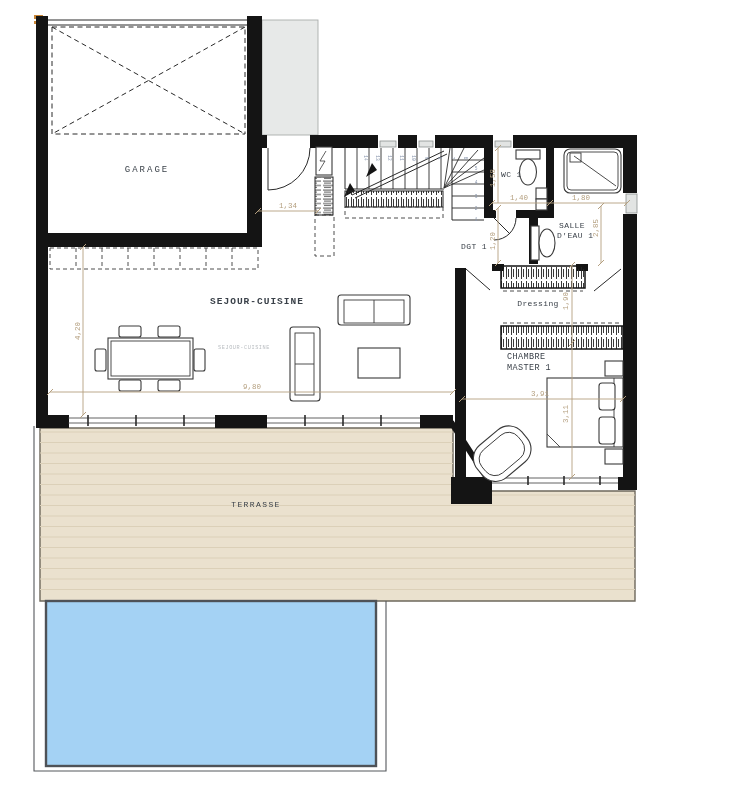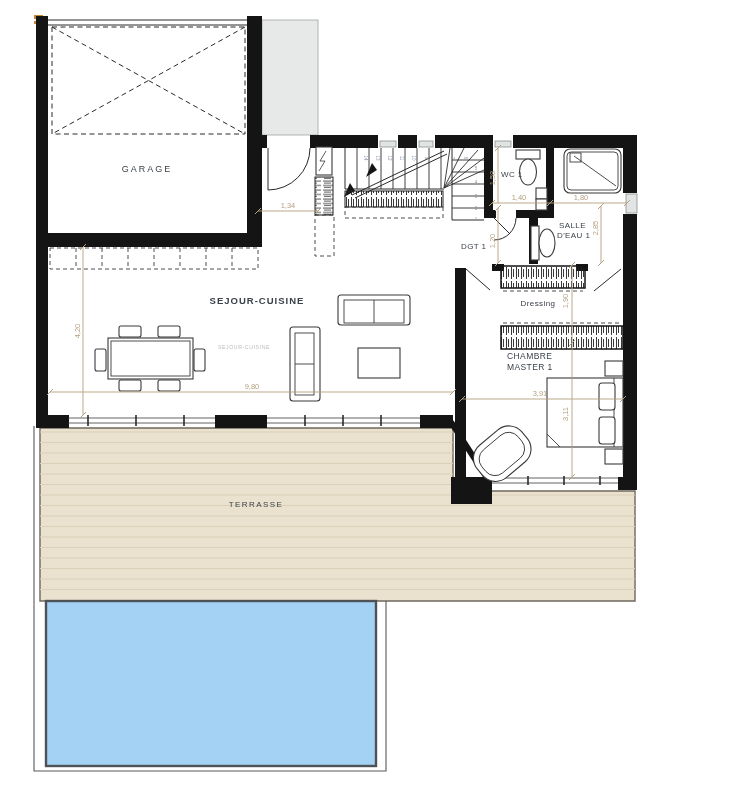--- a/index.html
+++ b/index.html
@@ -1,17 +1,17 @@
 <!DOCTYPE html>
 <html><head>
 <meta charset="utf-8">
 <style>
   html,body{margin:0;padding:0;background:#fff;}
   .stage{position:relative;width:730px;height:800px;background:#fff;overflow:hidden;
-         font-family:Liberation Sans, sans-serif;}
+         font-family:Liberation Mono, monospace;}
   svg{display:block;}
   .wall{fill:#141414;stroke:none;}
   .thin{stroke:#2a2a2a;stroke-width:1;fill:none;}
   .thin2{stroke:#3a3a3a;stroke-width:0.8;fill:none;}
   .dash{stroke:#2a2a2a;stroke-width:1;fill:none;stroke-dasharray:5 3.5;}
   .dash2{stroke:#3a3a3a;stroke-width:0.9;fill:none;stroke-dasharray:4 3;}
   .furn{fill:#fff;stroke:#3a3a3a;stroke-width:1.1;}
   .furnl{fill:none;stroke:#3a3a3a;stroke-width:0.9;}
   .dimln{stroke:#B49F7F;stroke-width:0.9;fill:none;}
   .dimtxt{fill:#B49F7F;font-size:7.5px;}

